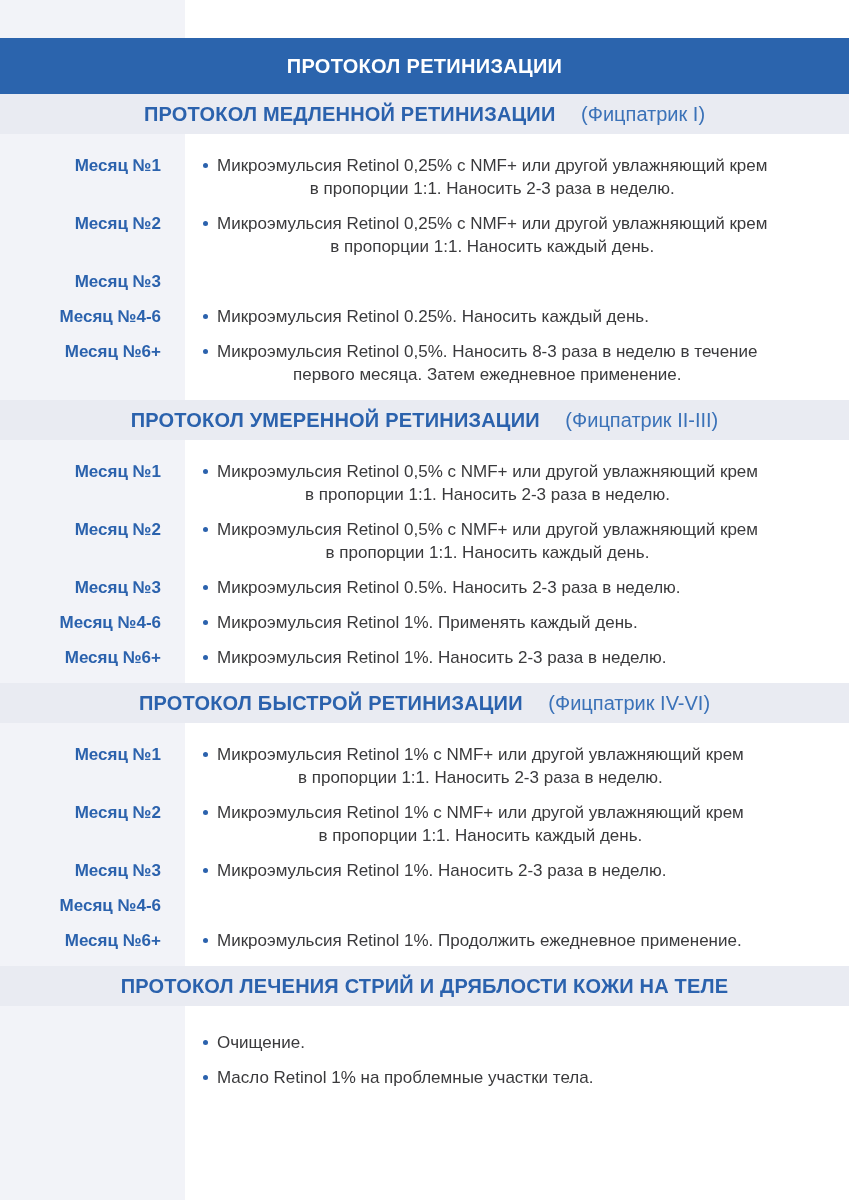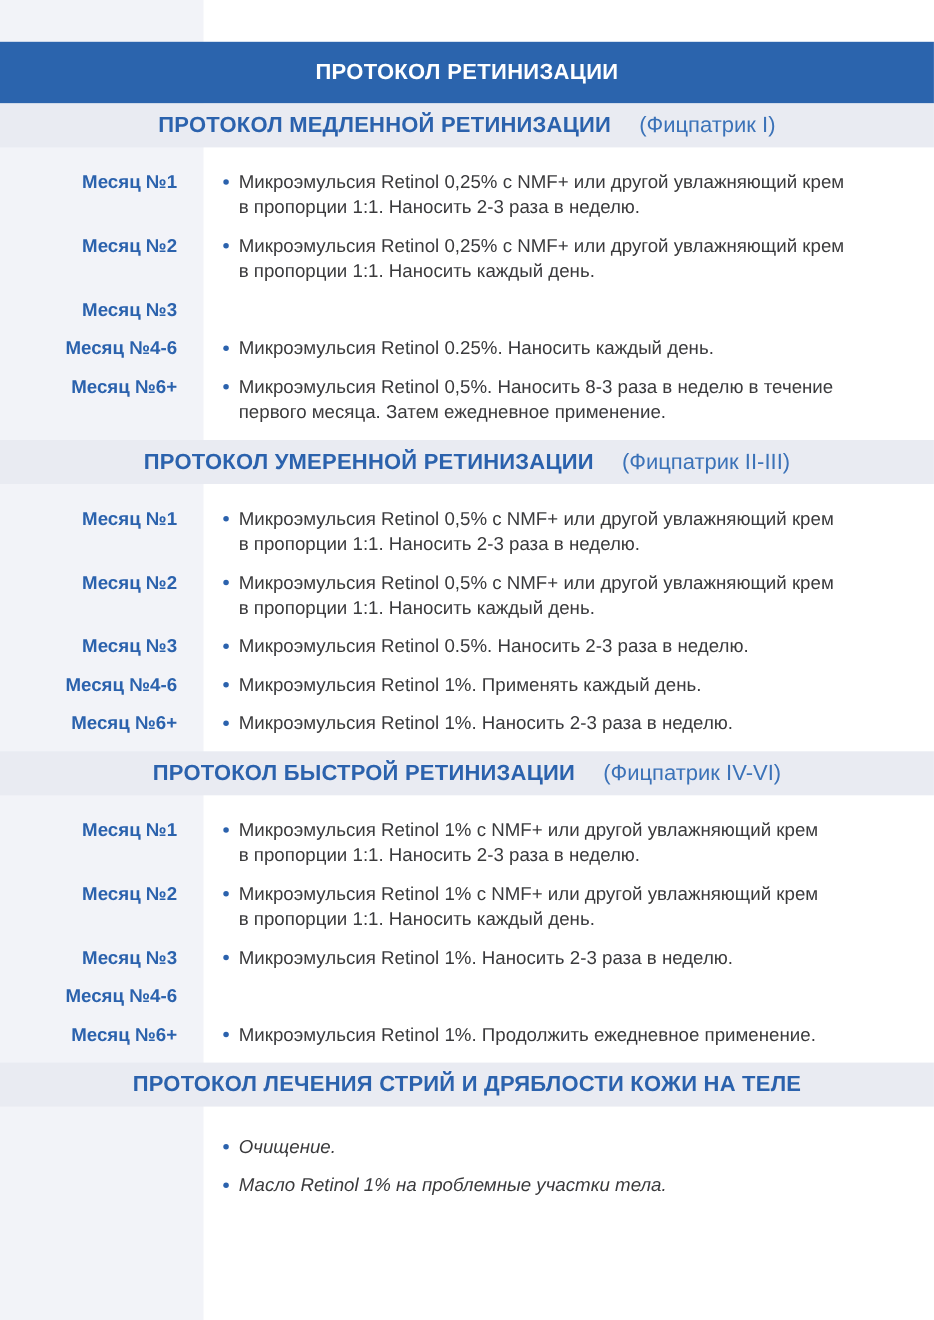--- a/index.html
+++ b/index.html
@@ -39,33 +39,33 @@
     display: flex;
     align-items: center;
     justify-content: center;
     font-size: 20px;
     white-space: pre;
     gap: 20px;
   }
   .sec-title-bold { color: #2b62ad; font-weight: bold; letter-spacing: 0.2px; }
   .sec-title-light { color: #3b72b8; font-weight: normal; }
   .sec-rows { padding: 20px 0 2px 0; }
-  .sec-rows.loose { padding-top: 25px; font-style: italic; }
+  .sec-rows.loose { padding-top: 25px; }
   .row { display: flex; margin-bottom: 12px; }
   .row-label {
     flex: 0 0 185px;
     width: 185px;
     text-align: right;
     padding-right: 24px;
     color: #2b62ad;
     font-weight: bold;
     font-size: 17px;
     line-height: 23px;
   }
-  .row-content { display: flex; padding-left: 18px; }
+  .row-content { display: flex; padding-left: 18px; text-align: center; }
   .bullet-dot {
     flex: 0 0 5px;
     width: 5px; height: 5px;
     border-radius: 50%;
     background: #2b62ad;
     margin-top: 9px;
     margin-right: 9px;
   }
   .row-text {
     margin: 0;

